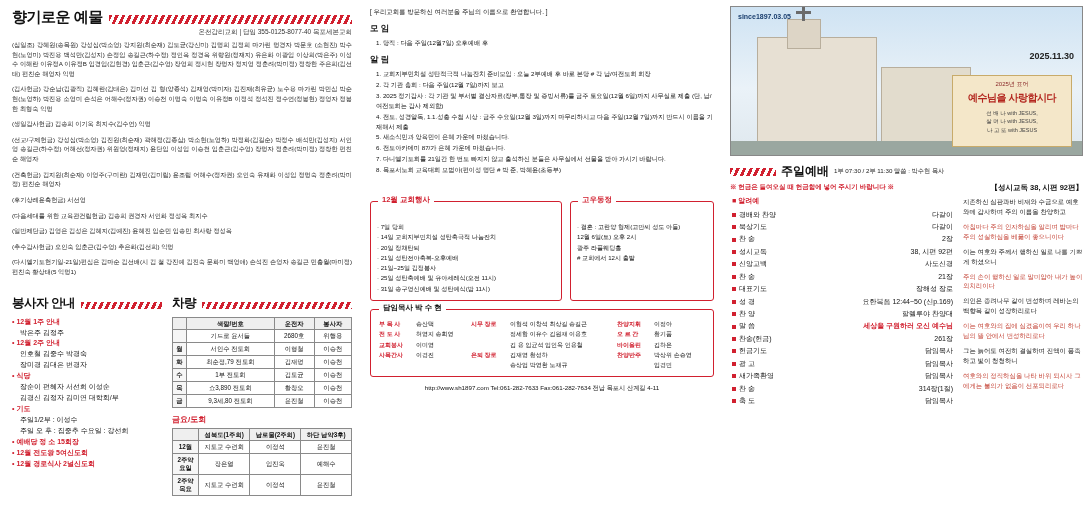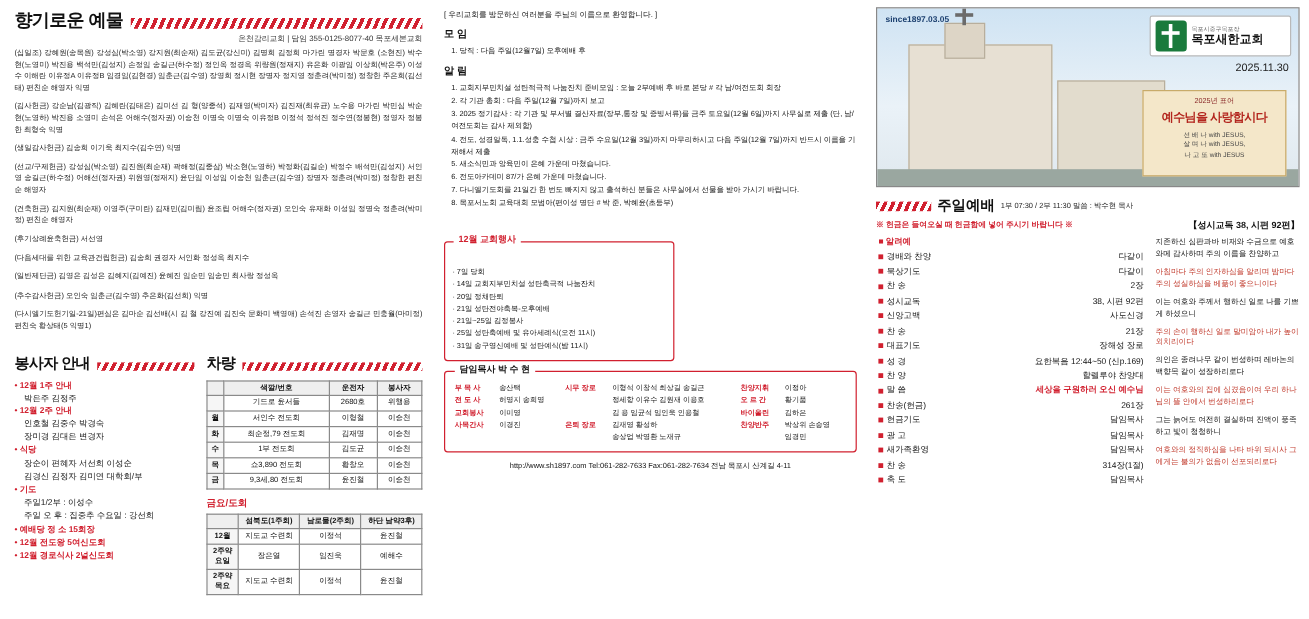--- a/index.html
+++ b/index.html
@@ -86,21 +86,21 @@
   .bld { position:absolute; }
   .logo-card {
     position:absolute; right:6px; top:6px; width:118px; height:34px;
     background:#fff; border:1px solid #b9b9b9; border-radius:2px;
     display:flex; align-items:center; gap:4px; padding:3px 4px;
   }
   .logo-mark { width:26px; height:26px; background:#1a7a3c; border-radius:3px; position:relative; }
   .logo-mark:after{ content:""; position:absolute; left:11px; top:3px; width:3px; height:20px; background:#fff;}
   .logo-mark:before{ content:""; position:absolute; left:5px; top:9px; width:15px; height:3px; background:#fff;}
   .logo-text { font-size:10px; font-weight:bold; color:#111; line-height:1.15; }
-  .date-chip { position:absolute; right:8px; top:44px; font-size:9px; font-weight:normal; color:#222; }
+  .date-chip { position:absolute; right:8px; top:44px; font-size:9px; font-weight:bold; color:#222; }
   .banner {
     position:absolute; right:10px; bottom:8px; width:120px; height:72px;
     background:#f4e7c9; border:1px solid #c8ab6a; text-align:center; padding-top:4px;
   }
   .banner .b1 { font-size:6px; color:#8a2a2a; }
   .banner .b2 { font-size:10px; font-weight:bold; color:#b3261e; margin-top:2px; letter-spacing:-0.5px;}
   .banner .b3 { font-size:5.5px; color:#444; margin-top:4px; line-height:1.5;}
 
   .worship-head { display:flex; align-items:center; gap:5px; margin:7px 0 3px 0; }
   .worship-head .t { font-size:12px; font-weight:bold; white-space:nowrap; }
@@ -277,20 +277,29 @@
       <div class="box box1">
         <div class="bt">12월 교회행사</div>
         <ul>
           <li>· 7일 당회</li>
           <li>· 14일 교회지부민치설 성탄축극적 나눔잔치</li>
           <li>· 20일 정채탄퇴</li>
           <li>· 21일 성탄전야축복-오후예배</li>
           <li>· 21일~25일 김정봉사</li>
           <li>· 25일 성탄축예배 및 유아세례식(오전 11시)</li>
           <li>· 31일 송구영신예배 및 성탄예식(밤 11시)</li>
+        </ul>
+      </div>
+      <div class="box box2">
+        <div class="bt">고우동정</div>
+        <ul>
+          <li>· 결혼 : 고란양 형제(고만씨 성도 아들)</li>
+          <li>   12월 6일(토) 오후 2시</li>
+          <li>   광주 라플웨딩홀</li>
+          <li>   # 교회에서 12시 출발</li>
         </ul>
       </div>
     </div>
 
     <div class="pastor-box">
       <div class="bt">담임목사 박 수 현</div>
       <table class="pastor">
         <tbody>
             <tr>
           <td class="k">부 목 사</td>
@@ -343,27 +352,20 @@
     <div class="photo">
       <div class="since">since1897.03.05</div>
 
       <div class="bld" style="left:26px; top:30px; width:120px; height:112px; background:#e7e0d3; border:1px solid #b8ae9c;"></div>
       <div class="bld" style="left:56px; top:12px; width:34px; height:30px; background:#ddd5c6; border:1px solid #b8ae9c;"></div>
       <div class="bld" style="left:71px; top:0px; width:3px; height:14px; background:#6b6b6b;"></div>
       <div class="bld" style="left:65px; top:4px; width:15px; height:3px; background:#6b6b6b;"></div>
       <div class="bld" style="left:150px; top:60px; width:90px; height:82px; background:#e2dccd; border:1px solid #b8ae9c;"></div>
       <div class="bld" style="left:0; bottom:0; width:100%; height:14px; background:#9aa7a0;"></div>
 
-      <div class="logo-card">
-        <div class="logo-mark"></div>
-        <div>
-          <div style="font-size:5px;color:#666;">목포시중구목포장</div>
-          <div class="logo-text">목포새한교회</div>
-        </div>
-      </div>
       <div class="date-chip">2025.11.30</div>
 
       <div class="banner">
         <div class="b1">2025년 표어</div>
         <div class="b2">예수님을 사랑합시다</div>
         <div class="b3" style="white-space:pre-line;">선 배 나 with JESUS,
 살 며 나 with JESUS,
 나 고 또 with JESUS</div>
       </div>
     </div>

